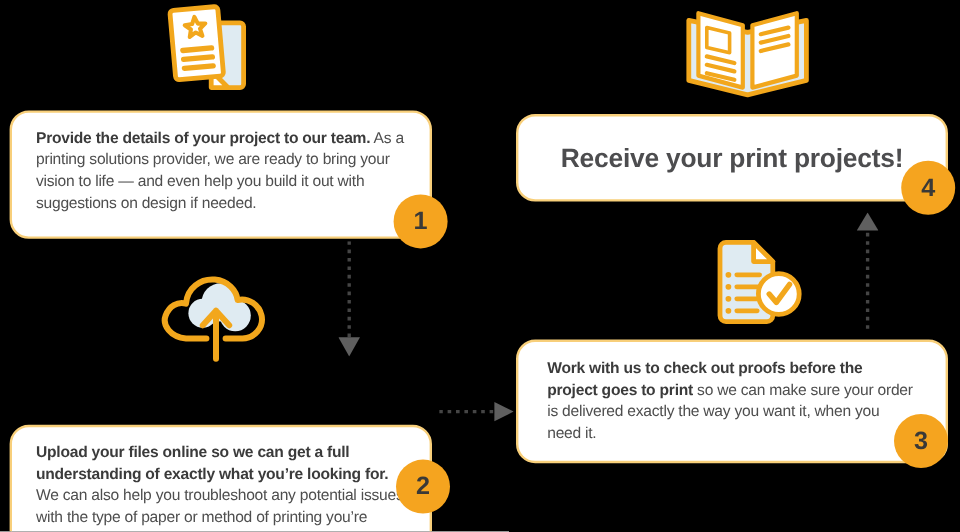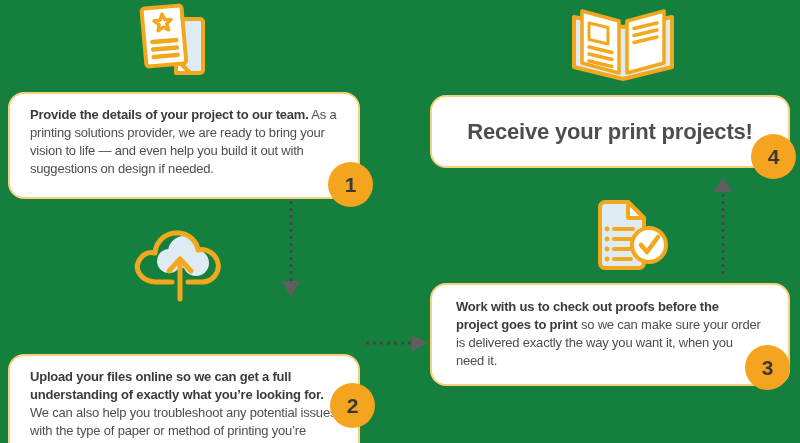--- a/index.html
+++ b/index.html
@@ -1,17 +1,17 @@
 <!DOCTYPE html>
 <html><head>
 <meta charset="utf-8">
 <style>
   html,body{margin:0;padding:0;background:#fff;}
   .canvas{
-    position:relative;width:800px;height:443px;background:#15803d;
+    position:relative;width:800px;height:443px;background:#000000;
     font-family:"Liberation Sans",sans-serif;overflow:hidden;
   }
   .card{
     position:absolute;box-sizing:border-box;background:#fff;
     border:2px solid #F8CF7A;border-radius:16px;
   }
   #card1{left:8px;top:92px;width:352px;height:107px;padding:12px 20px;}
   #card2{left:8px;top:306px;width:352px;height:119px;padding:12px 20px;margin-top:48px;}
   #card3{left:430px;top:283px;width:360px;height:103px;padding:13px 24px;}
   #card4{left:430px;top:95px;width:360px;height:73px;display:flex;align-items:center;justify-content:center;}

